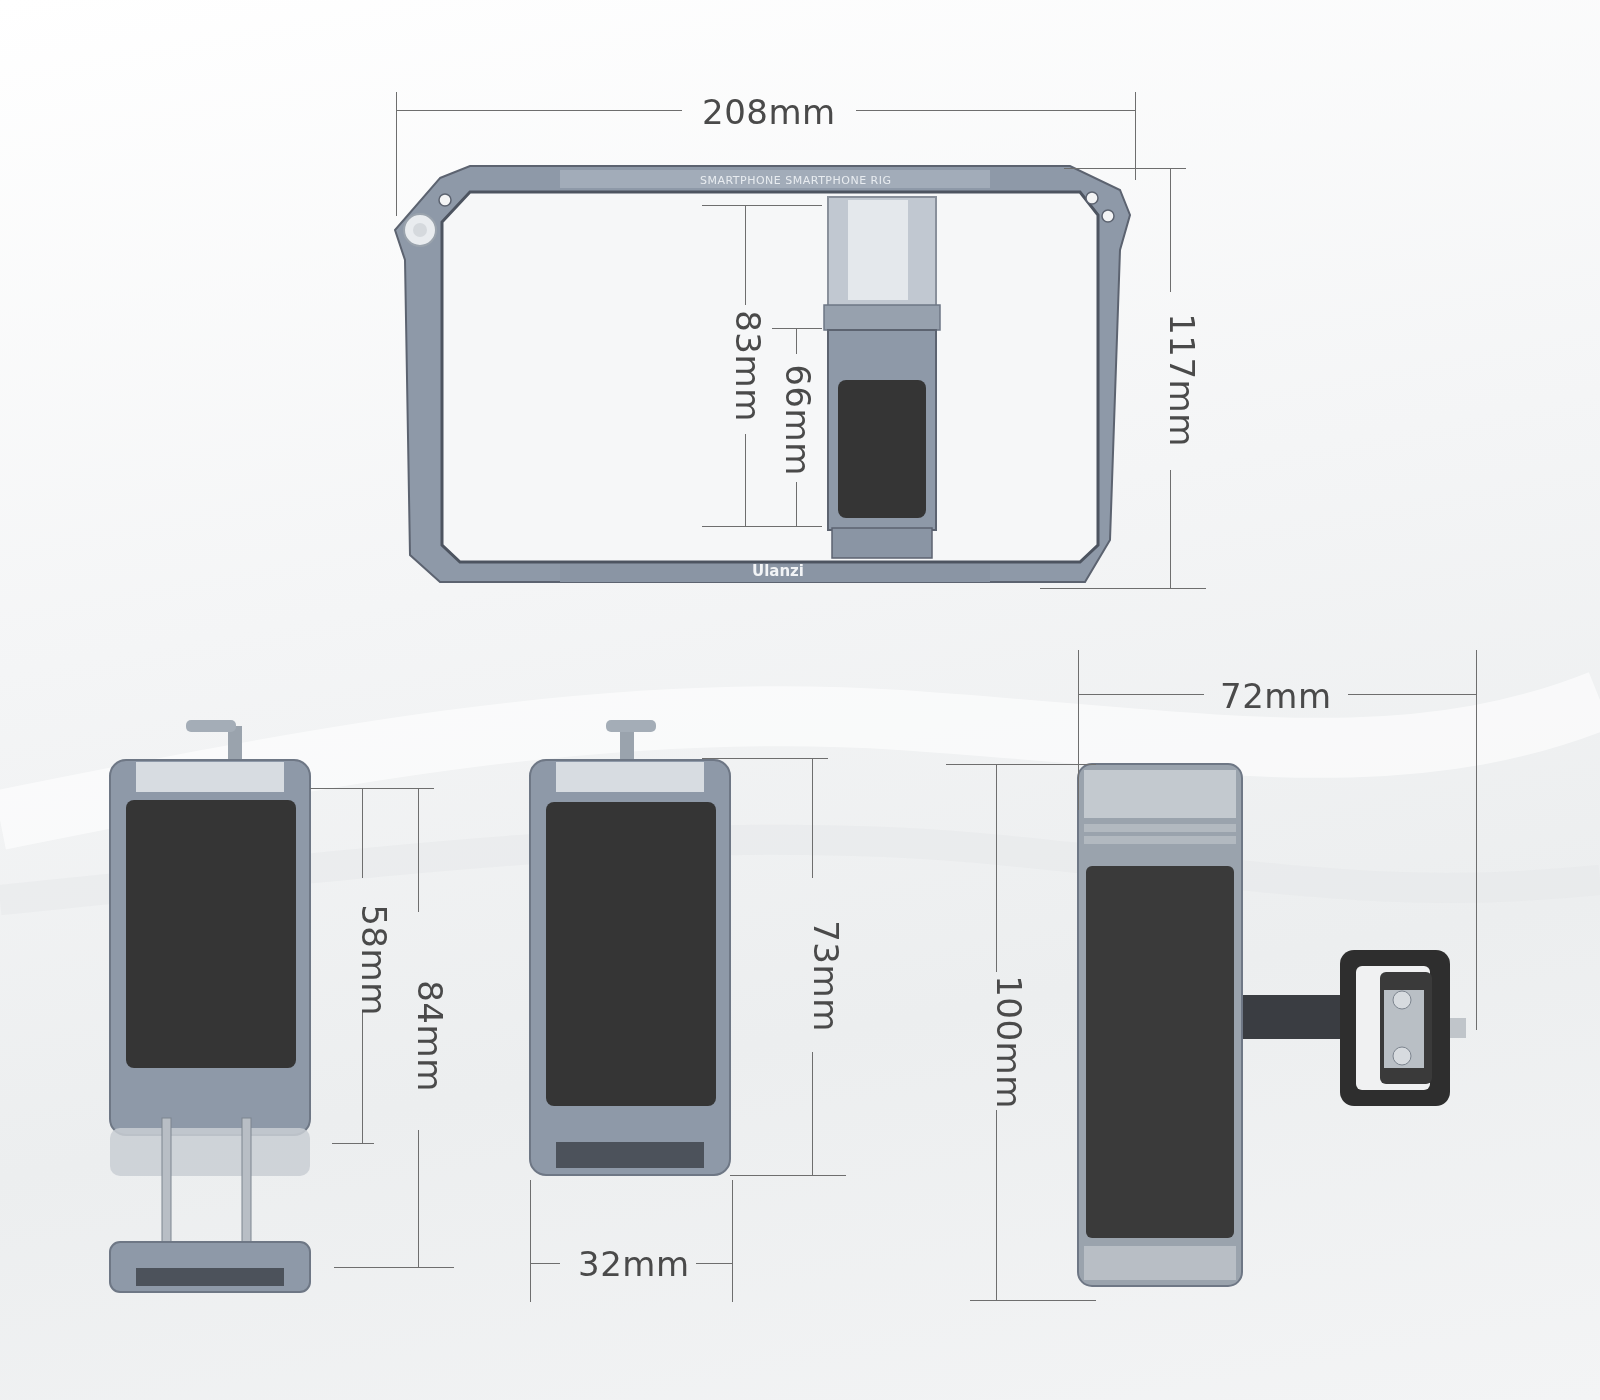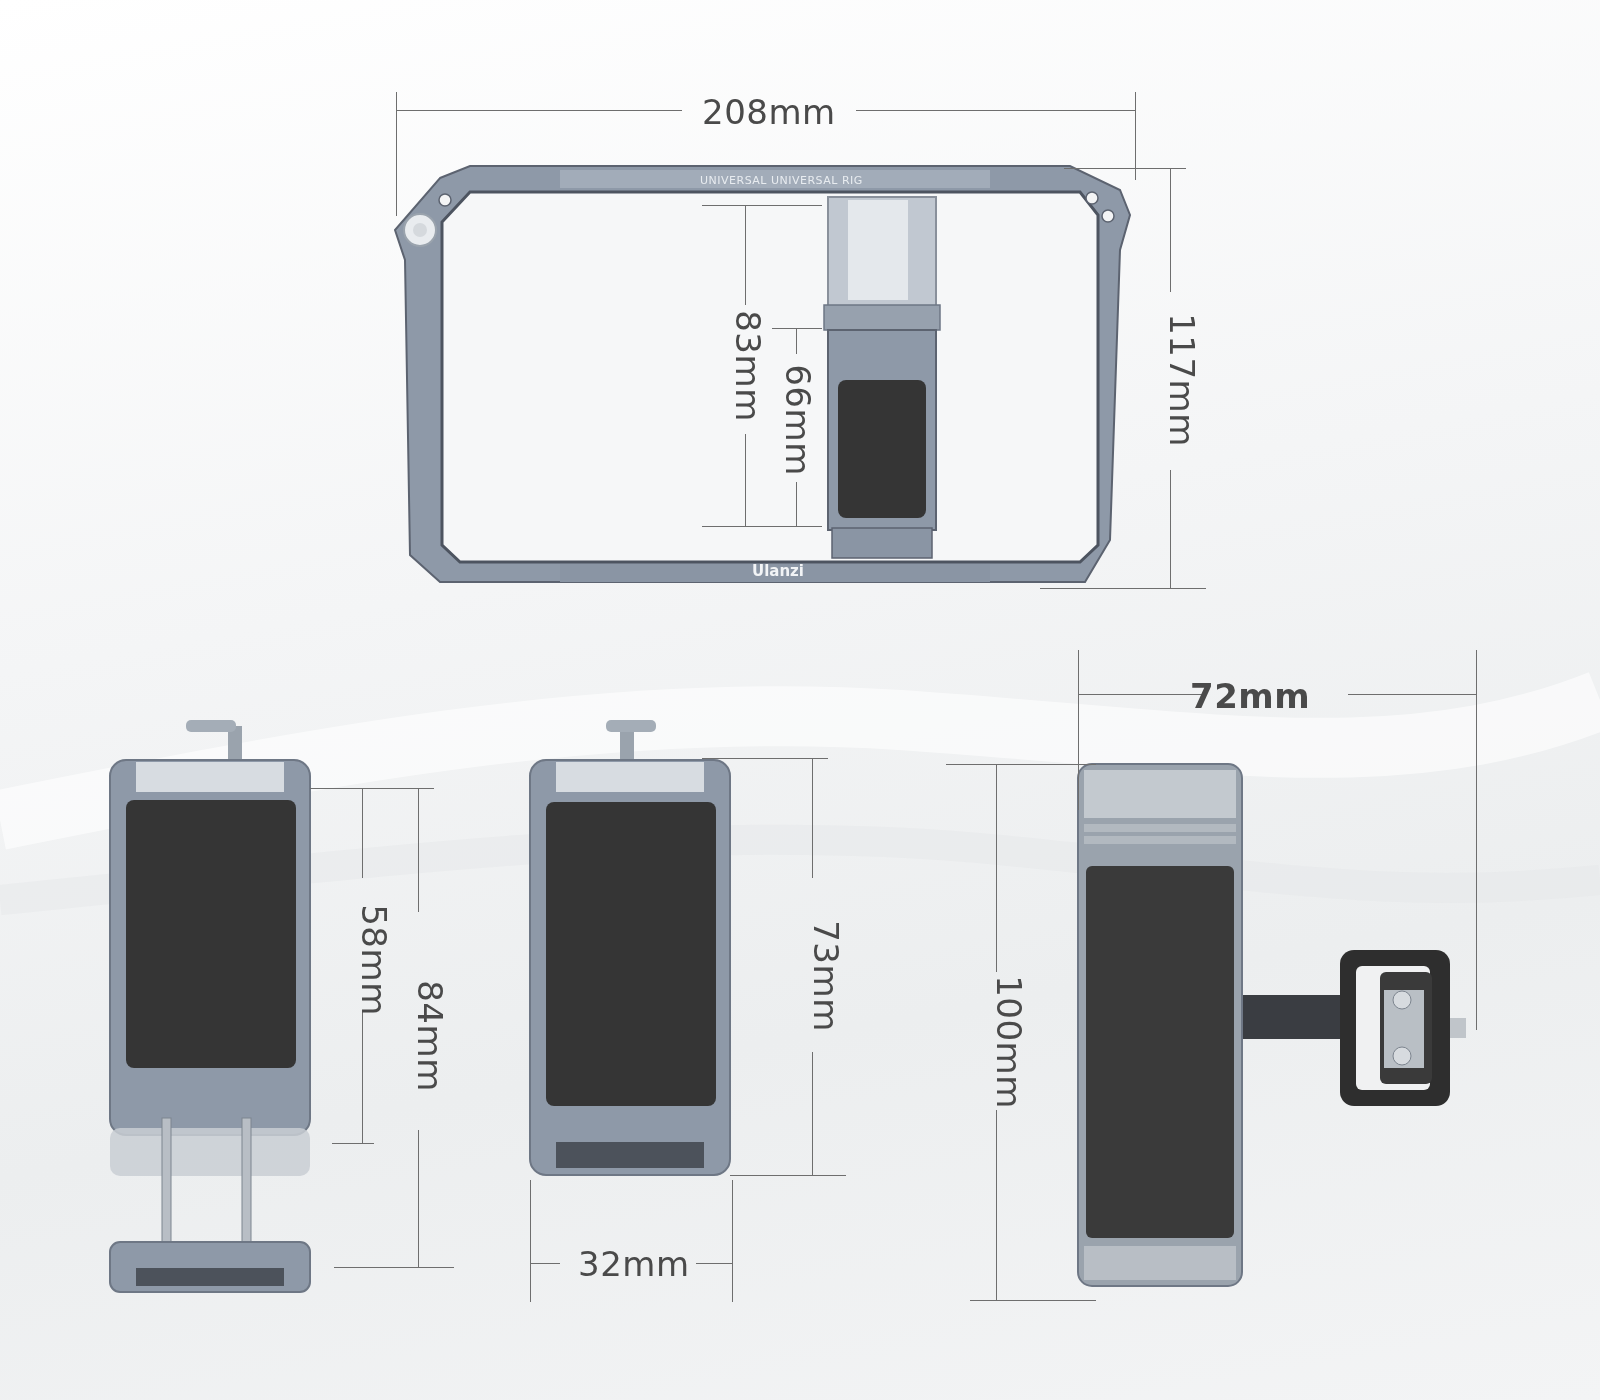--- a/index.html
+++ b/index.html
@@ -41,21 +41,21 @@
     <circle cx="1092" cy="198" r="6" fill="#f3f4f5" stroke="#5c6370" stroke-width="1.5"></circle>
     <circle cx="1108" cy="216" r="6" fill="#f3f4f5" stroke="#5c6370" stroke-width="1.5"></circle>
 
     <rect x="828" y="197" width="108" height="130" fill="#b4bdc8" stroke="#6e7785" stroke-width="2" opacity="0.8"></rect>
     <rect x="848" y="200" width="60" height="100" fill="#e4e8ec"></rect>
     <rect x="824" y="305" width="116" height="25" fill="#97a1ae" stroke="#6e7785" stroke-width="1.5"></rect>
     <rect x="828" y="330" width="108" height="200" fill="#8e99a8" stroke="#5c6370" stroke-width="2"></rect>
     <rect x="838" y="380" width="88" height="138" rx="8" fill="#353535"></rect>
     <rect x="832" y="528" width="100" height="30" fill="#8a95a4" stroke="#5c6370" stroke-width="1.5"></rect>
   </svg>
-  <div class="abs" style="left:700px;top:174px;font-size:11px;color:#e8ecf0;letter-spacing:0.5px;">UNIVERSAL UNIVERSAL RIG</div>
+  <div class="abs" style="left:700px;top:174px;font-size:11px;color:#e8ecf0;letter-spacing:0.5px;">SMARTPHONE SMARTPHONE RIG</div>
   <div class="abs" style="left:752px;top:562px;font-size:15px;font-weight:bold;color:#f2f4f6;">Ulanzi</div>
 </div>
 
 <div class="dim-line" style="left:396px;top:110px;width:286px;height:1px;"></div>
 <div class="dim-line" style="left:856px;top:110px;width:280px;height:1px;"></div>
 <div class="dim-line" style="left:396px;top:92px;width:1px;height:124px;"></div>
 <div class="dim-line" style="left:1135px;top:92px;width:1px;height:88px;"></div>
 <div class="dim-label" style="left:702px;top:92px;">208mm</div>
 
 <div class="dim-line" style="left:1170px;top:168px;width:1px;height:124px;"></div>
@@ -137,19 +137,19 @@
   <rect x="1084" y="824" width="152" height="8" fill="#b2b9c0"></rect>
   <rect x="1084" y="836" width="152" height="8" fill="#b2b9c0"></rect>
   <rect x="1086" y="866" width="148" height="372" rx="6" fill="#3a3a3a"></rect>
   <rect x="1084" y="1246" width="152" height="34" fill="#b8bec5"></rect>
 </svg>
 
 <div class="dim-line" style="left:1078px;top:650px;width:1px;height:160px;"></div>
 <div class="dim-line" style="left:1476px;top:650px;width:1px;height:380px;"></div>
 <div class="dim-line" style="left:1078px;top:694px;width:126px;height:1px;"></div>
 <div class="dim-line" style="left:1348px;top:694px;width:128px;height:1px;"></div>
-<div class="dim-label" style="left:1190px;top:676px;font-weight:bold;">72mm</div>
+<div class="dim-label" style="left:1220px;top:676px;">72mm</div>
 
 <div class="dim-line" style="left:946px;top:764px;width:150px;height:1px;"></div>
 <div class="dim-line" style="left:970px;top:1300px;width:126px;height:1px;"></div>
 <div class="dim-line" style="left:996px;top:764px;width:1px;height:208px;"></div>
 <div class="dim-line" style="left:996px;top:1110px;width:1px;height:190px;"></div>
 <div class="dim-label vert" style="left:942px;top:1022px;">100mm</div>
 
 </body></html>

